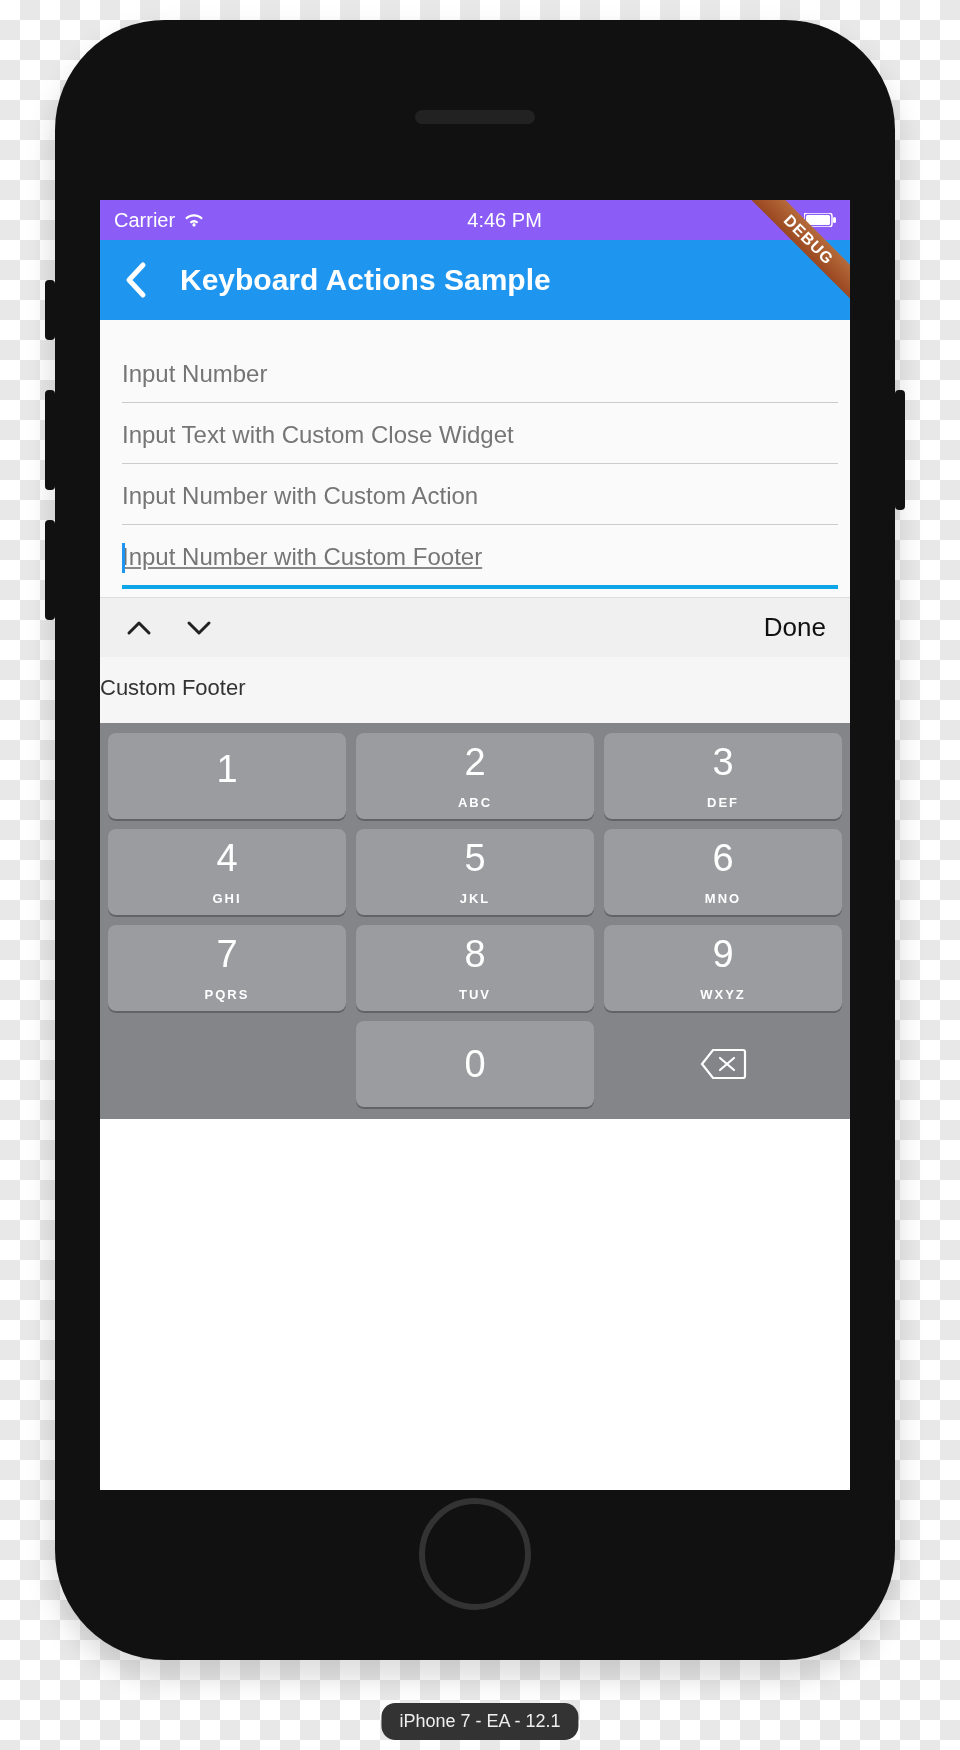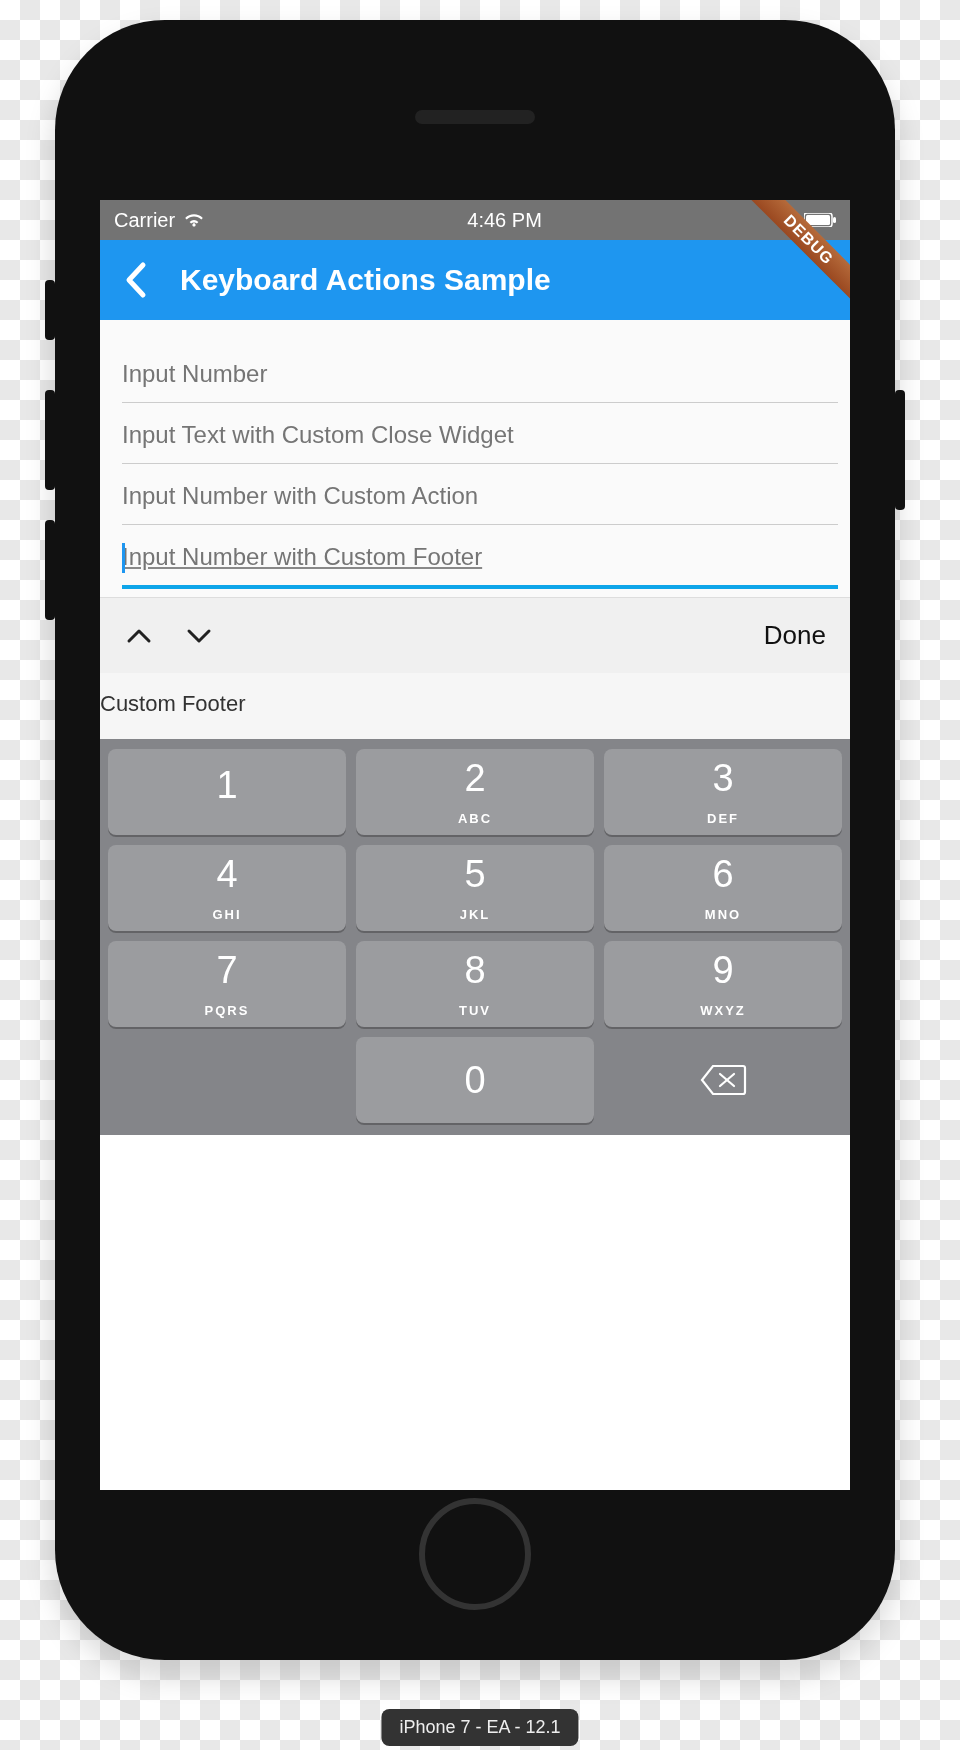--- a/index.html
+++ b/index.html
@@ -60,21 +60,21 @@
   .screen {
     width: 100%; height: 100%;
     background: #fff;
     position: relative;
     overflow: hidden;
     display: flex;
     flex-direction: column;
   }
   .statusbar {
     height: 40px;
-    background: #737373;
+    background: #8b5cf6;
     color: #fff;
     display: flex;
     align-items: center;
     justify-content: space-between;
     padding: 0 14px;
     font-size: 20px;
     font-weight: 400;
     gap: 34px;
   }
   .statusbar .left, .statusbar .right { display:flex; align-items:center; gap:8px; }
@@ -132,21 +132,21 @@
     position: absolute;
     left: 0; top: 18px;
     width: 3px; height: 30px;
     background: #1e96f0;
   }
   .toolbar {
     background: #f0f0f0;
     display: flex;
     align-items: center;
     justify-content: space-between;
-    padding: 22px 24px;
+    padding: 14px 24px;
     border-top: 1px solid #ddd;
   }
   .toolbar-nav { display:flex; gap:30px; }
   .chev { width:30px; height:30px; display:flex; align-items:center; justify-content:center; cursor:pointer; color:#222; }
   .done-btn { font-size: 26px; font-weight: 400; color:#111; cursor:pointer; }
   .footer-label {
     background: #f6f6f6;
     text-align: left;
     padding: 18px 0 22px 0;
     font-size: 22px;
@@ -171,27 +171,27 @@
     cursor: pointer;
     box-shadow: 0 2px 0 rgba(0,0,0,0.25);
   }
   .key .digit { font-size: 38px; line-height: 1; font-weight: 300; }
   .key .letters { font-size: 13px; letter-spacing: 2px; margin-top: 14px; font-weight:600; }
   .key.blank { background: transparent; box-shadow:none; cursor:default; }
   .key.zero { grid-column: 2; }
   .key.backspace { background: transparent; box-shadow:none; }
   .sim-label {
     position: absolute;
-    bottom: 4px; left: 50%;
+    bottom: 10px; left: 50%;
     transform: translateX(-50%);
     background: #333;
     color: #eee;
     font-size: 18px;
     padding: 8px 18px;
-    border-radius: 8px;
+    border-radius: 14px;
   }
 </style>
 </head>
 <body>
 
 <div class="phone-shadow"></div>
 <div class="phone">
   <div class="side-btn side-l1"></div>
   <div class="side-btn side-l2"></div>
   <div class="side-btn side-l3"></div>

